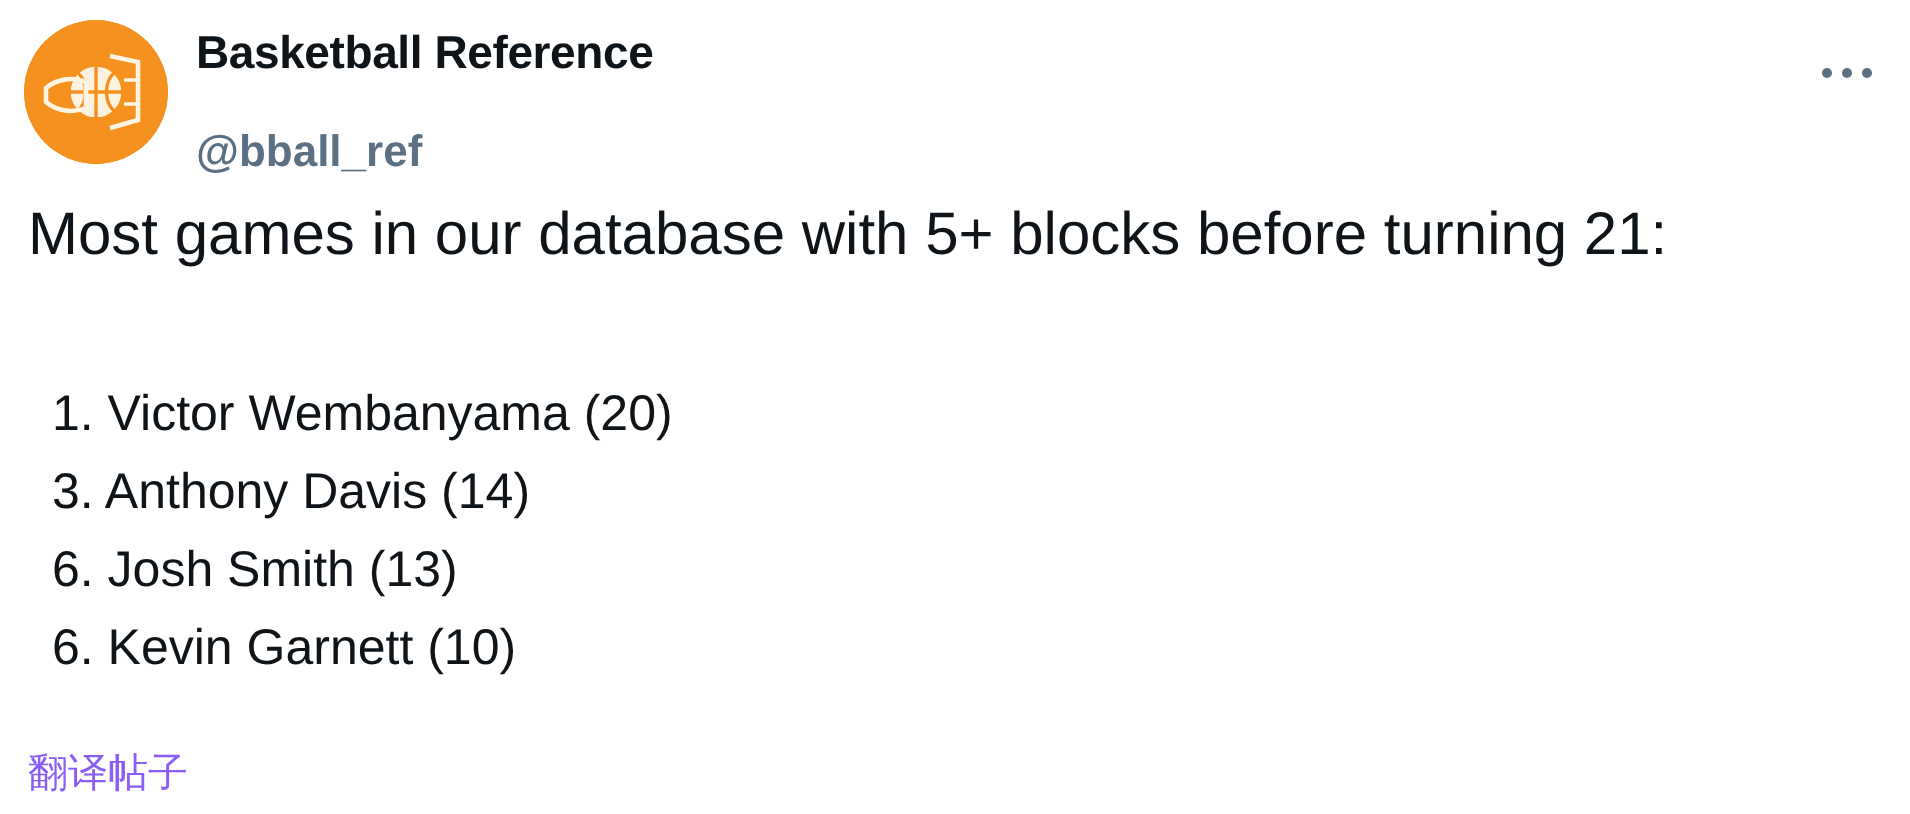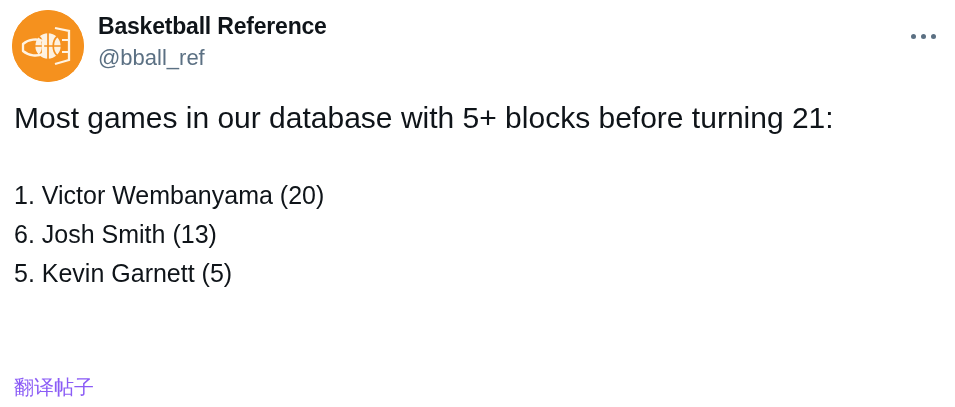--- a/index.html
+++ b/index.html
@@ -58,24 +58,24 @@
   .display-name {
     font-size: 23px;
     font-weight: bold;
     color: #0F1419;
     line-height: 30px;
     letter-spacing: -0.2px;
     white-space: nowrap;
   }
   .handle {
     font-size: 22px;
-    font-weight: normal;
+    font-weight: bold;
     color: #5B7083;
     line-height: 30px;
-    margin-top: 2px;
+    margin-top: 20px;
     white-space: nowrap;
   }
 
   .more-menu {
     position: absolute;
     right: -2px;
     top: 12px;
     width: 44px;
     height: 28px;
     display: flex;
@@ -105,21 +105,21 @@
   .lede {
     font-size: 30px;
     line-height: 39px;
     white-space: nowrap;
   }
   .spacer-line {
     height: 39px;
   }
   .rank-list {
     list-style: none;
-    margin: 0;
+    margin: 12px;
     padding: 0;
   }
   .rank-list li {
     font-size: 25px;
     line-height: 39px;
     white-space: nowrap;
     color: #0F1419;
   }
 
   .translate-link {
@@ -173,20 +173,21 @@
       <i></i>
     </div>
 
   </div>
 
   <div class="tweet-body">
     <div class="lede">Most games in our database with 5+ blocks before turning 21:</div>
     <div class="spacer-line"></div>
     <ul class="rank-list">
       <li>1. Victor Wembanyama (20)</li>
+      <li>3. Anthony Davis (14)</li>
       <li>6. Josh Smith (13)</li>
-      <li>5. Kevin Garnett (5)</li>
+      <li>6. Kevin Garnett (10)</li>
     </ul>
   </div>
 
   <div class="translate-link">翻译帖子</div>
 
 </div>
 
 </body></html>

